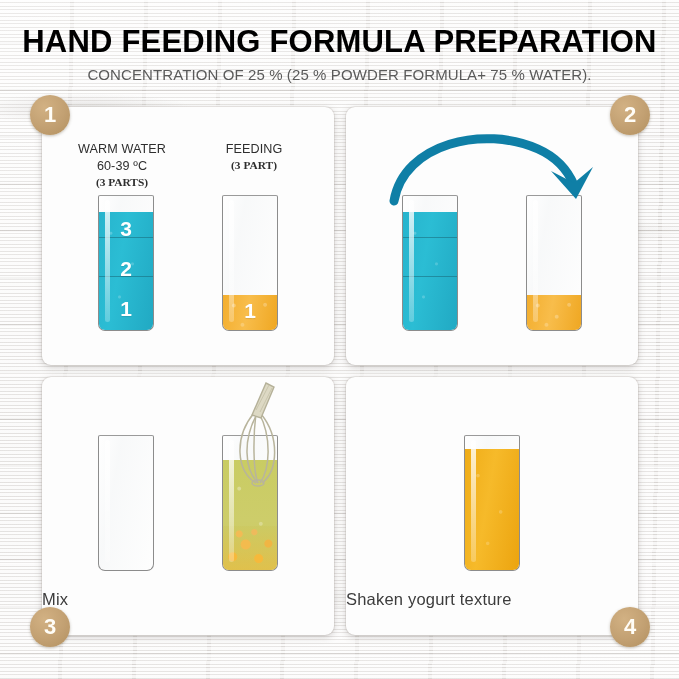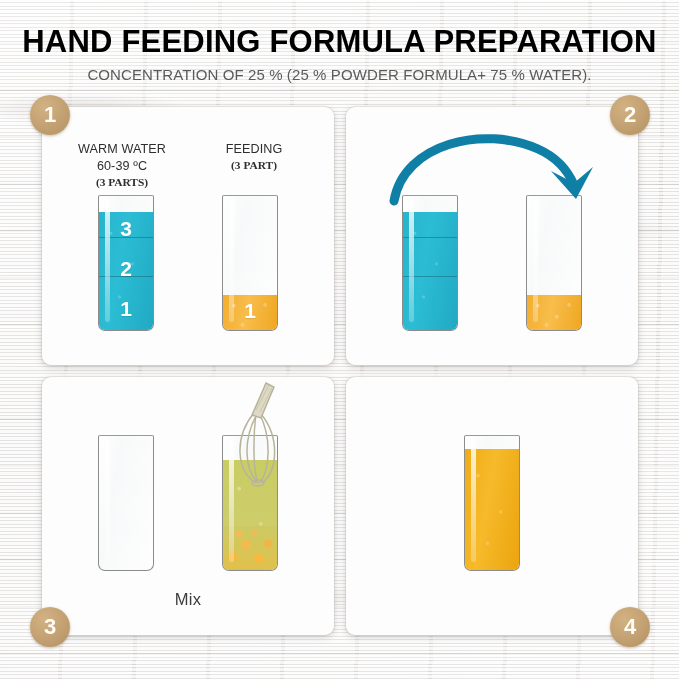--- a/index.html
+++ b/index.html
@@ -225,21 +225,20 @@
     left: 4px; top: -56px;
     width: 62px; height: 150px;
     z-index: 4;
     pointer-events: none;
   }
 
   
   .caption {
     position: absolute;
     bottom: 26px; left: 0; right: 0;
-    text-align: center;
     font-size: 16.5px;
     color: #3c3c3c;
     letter-spacing: .2px;
   }
 </style>
 </head>
 <body>
 
 <div id="wood-bg"></div>
 
@@ -372,15 +371,16 @@
     <div class="glass-row" style="bottom:64px; justify-content:center;">
       <div class="glass">
         <div class="base"></div>
         <div class="body">
           <div class="fill golden" style="height:90%;"></div>
           <div class="shine"></div>
         </div>
       </div>
     </div>
 
+    <div class="caption">Shaken yogurt texture</div>
   </div>
 
 </div>
 
 </body></html>

